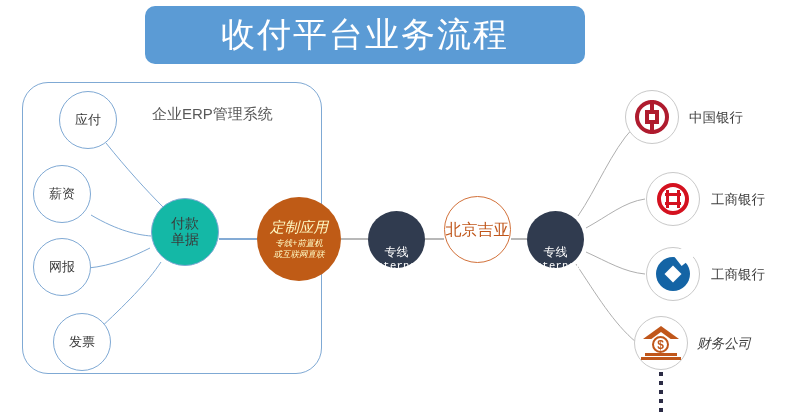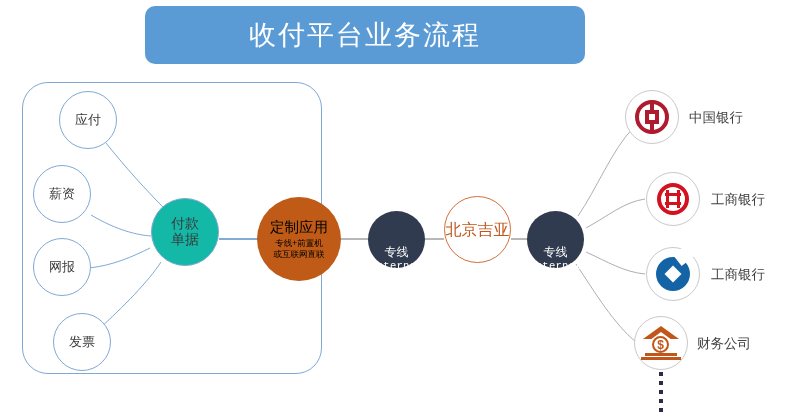--- a/index.html
+++ b/index.html
@@ -26,21 +26,21 @@
     width: 440px;
     height: 58px;
     background: #5B9BD5;
     border-radius: 10px;
     display: flex;
     align-items: center;
     justify-content: center;
   }
   .title-banner .title-text {
     color: #ffffff;
-    font-size: 27px;
+    font-size: 34px;
     letter-spacing: 2px;
     font-weight: normal;
     white-space: nowrap;
   }
 
   
   #wires {
     position: absolute;
     left: 0;
     top: 0;
@@ -93,21 +93,22 @@
     left: 152px;
     top: 105px;
     font-size: 15px;
     color: #595959;
     white-space: nowrap;
   }
 
   
   .node-orange-fill {
     background: #BF5B16;
-    color: #000000;
+    color: #fef9c3;
+    font-style: italic;
   }
   .node-orange-fill .line1 {
     font-size: 14.5px;
     margin-bottom: 3px;
   }
   .node-orange-fill .line2,
   .node-orange-fill .line3 {
     font-size: 8.5px;
     line-height: 1.25;
   }
@@ -308,20 +309,21 @@
 </head>
 <body>
 
 <div id="canvas">
 
   <div class="title-banner">
     <span class="title-text">收付平台业务流程</span>
   </div>
 
   <div class="erp-container"></div>
+  <div class="erp-title">企业ERP管理系统</div>
 
   <svg id="wires" viewBox="0 0 795 417">
 
     <path d="M 106 143 C 126 168, 146 190, 164 208" stroke="#7FA9D4" stroke-width="1" fill="none"></path>
     <path d="M 91 215 C 118 231, 138 235, 151 236" stroke="#7FA9D4" stroke-width="1" fill="none"></path>
     <path d="M 88 268 C 112 266, 134 256, 150 248" stroke="#7FA9D4" stroke-width="1" fill="none"></path>
     <path d="M 98 330 C 124 306, 148 282, 161 262" stroke="#7FA9D4" stroke-width="1" fill="none"></path>
 
     <line x1="219" y1="239" x2="257" y2="239" stroke="#5B8FC7" stroke-width="1.6"></line>
 
@@ -405,21 +407,21 @@
 
   <div class="node bank-circle" style="left:634px; top:316px; width:54px; height:54px;">
     <div class="logo-finco">
       <div class="roof"></div>
       <div class="roof-in"></div>
       <div class="coin">$</div>
       <div class="base1"></div>
       <div class="base2"></div>
     </div>
   </div>
-  <div class="bank-label" style="left:697px; top:335px;">财务公司</div>
+  <div class="bank-label" style="left:697px; top:335px;font-style:italic;">财务公司</div>
 
   <div class="ellipsis-dots">
     <div class="dot"></div>
     <div class="dot"></div>
     <div class="dot"></div>
     <div class="dot"></div>
     <div class="dot"></div>
   </div>
 
 </div>

